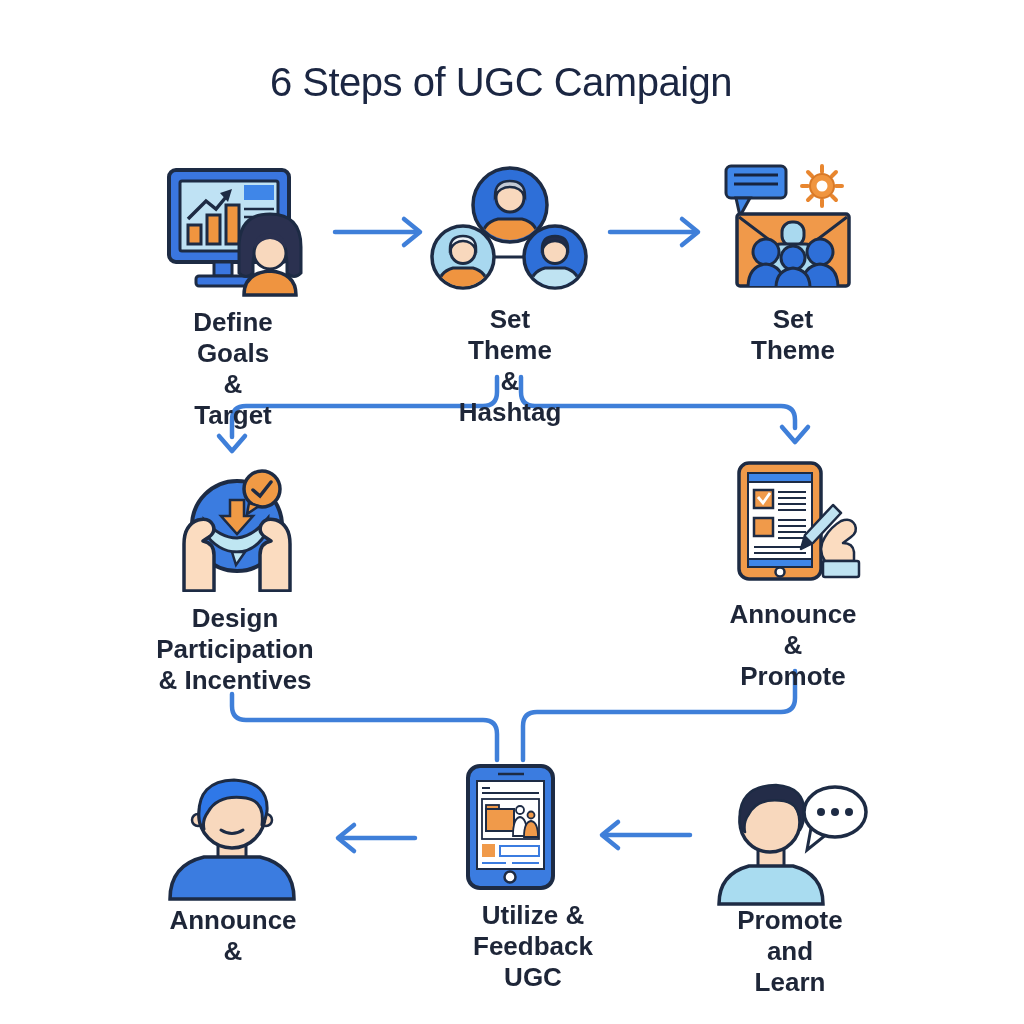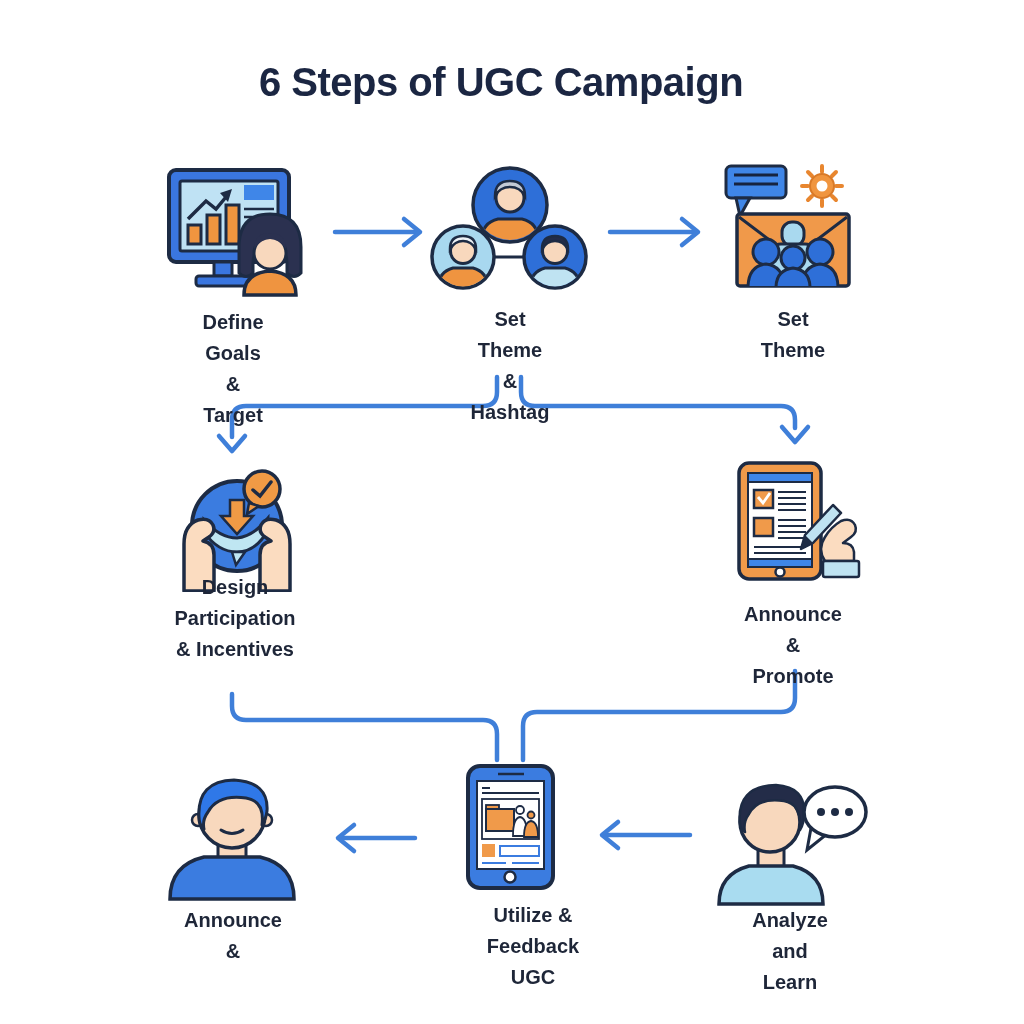--- a/index.html
+++ b/index.html
@@ -2,27 +2,27 @@
 <html><head>
 <meta charset="utf-8">
 <style>
   html,body{margin:0;padding:0;}
   body{
     width:1024px;height:1024px;position:relative;background:#ffffff;
     font-family:"Liberation Sans","DejaVu Sans",sans-serif;overflow:hidden;
   }
   .title{
     position:absolute;left:501px;top:60px;transform:translateX(-50%);
-    font-size:40px;font-weight:700;color:#1b2642;letter-spacing:-0.5px;white-space:nowrap;
+    font-size:40px;font-weight:400;color:#1b2642;letter-spacing:-0.5px;white-space:nowrap;
   }
   .node{position:absolute;}
   .icon{position:absolute;}
   .step-label{
     position:absolute;transform:translateX(-50%);
-    font-size:20px;font-weight:600;color:#1e2638;line-height:31px;
+    font-size:26px;font-weight:600;color:#1e2638;line-height:31px;
     text-align:center;white-space:pre-line;
   }
   svg{display:block;}
   .flow{position:absolute;left:0;top:0;}
 </style>
 </head>
 <body>
 
 <div class="title">6 Steps of UGC Campaign</div>
 
@@ -158,21 +158,21 @@
 
     <polygon points="78,38 92,38 92,54 101,54 85,72 69,54 78,54" fill="#f09a45" stroke="#1d2b44" stroke-width="2.5"></polygon>
 
     <circle cx="110" cy="27" r="18" fill="#f09a45" stroke="#1d2b44" stroke-width="3.5"></circle>
     <polyline points="101,28 108,34 119,20" fill="none" stroke="#1d2b44" stroke-width="3.5" stroke-linecap="round"></polyline>
     <polygon points="97,41 107,44 95,52" fill="#f09a45" stroke="#1d2b44" stroke-width="2.5"></polygon>
 
     <path d="M32,129 L32,82 Q32,63 46,58 Q57,55 61,63 Q64,70 57,75 L51,79 Q62,81 62,93 L62,129 Z" fill="#fbdcc0" stroke="#1d2b44" stroke-width="3.5" stroke-linejoin="round"></path>
     <path d="M138,129 L138,82 Q138,63 124,58 Q113,55 109,63 Q106,70 113,75 L119,79 Q108,81 108,93 L108,129 Z" fill="#fbdcc0" stroke="#1d2b44" stroke-width="3.5" stroke-linejoin="round"></path>
   </svg>
-  <div class="step-label" style="left:235px;top:572px">Design Participation
+  <div class="step-label" style="left:235px;top:603px">Design Participation
 &amp; Incentives</div>
 </div>
 
 <div class="node">
   <svg class="icon" style="left:725px;top:457px" width="145" height="130" viewBox="0 0 145 130">
 
     <rect x="14" y="6" width="82" height="116" rx="10" fill="#f09a4a" stroke="#1d2b44" stroke-width="3.5"></rect>
     <rect x="23" y="16" width="64" height="9" fill="#3f86e8" stroke="#1d2b44" stroke-width="2"></rect>
     <rect x="23" y="25" width="64" height="77" fill="#ffffff" stroke="#1d2b44" stroke-width="2"></rect>
     <rect x="29" y="33" width="19" height="18" fill="#f09a4a" stroke="#1d2b44" stroke-width="2.5"></rect>
@@ -235,14 +235,14 @@
     <path d="M53,74 H79 V94 Q66,100 53,94 Z" fill="#f8d8bd" stroke="#1d2b44" stroke-width="3"></path>
     <path d="M14,132 Q14,102 44,94 L88,94 Q118,102 118,132 Z" fill="#a9dcf0" stroke="#1d2b44" stroke-width="3.5"></path>
     <circle cx="65" cy="50" r="30" fill="#f8d8bd" stroke="#1d2b44" stroke-width="3.5"></circle>
     <path d="M35,52 Q31,14 71,13 Q101,15 99,42 Q99,52 95,58 Q97,32 79,29 Q53,25 44,42 Q38,50 40,60 Q35,56 35,52 Z" fill="#232c48" stroke="#1d2b44" stroke-width="2.5" stroke-linejoin="round"></path>
     <polygon points="106,56 122,62 102,78" fill="#ffffff" stroke="#1d2b44" stroke-width="3"></polygon>
     <ellipse cx="130" cy="40" rx="31" ry="25" fill="#ffffff" stroke="#1d2b44" stroke-width="3.5"></ellipse>
     <circle cx="116" cy="40" r="4" fill="#1d2b44"></circle>
     <circle cx="130" cy="40" r="4" fill="#1d2b44"></circle>
     <circle cx="144" cy="40" r="4" fill="#1d2b44"></circle>
   </svg>
-  <div class="step-label" style="left:790px;top:905px">Analyze and Learn</div>
+  <div class="step-label" style="left:790px;top:905px">Promote and Learn</div>
 </div>
 
 </body></html>

